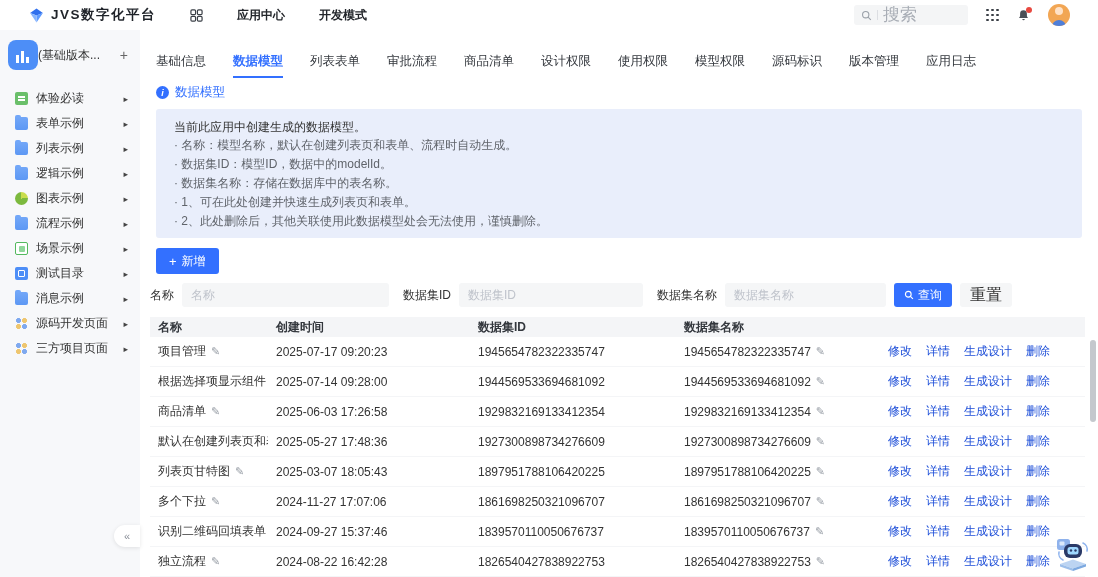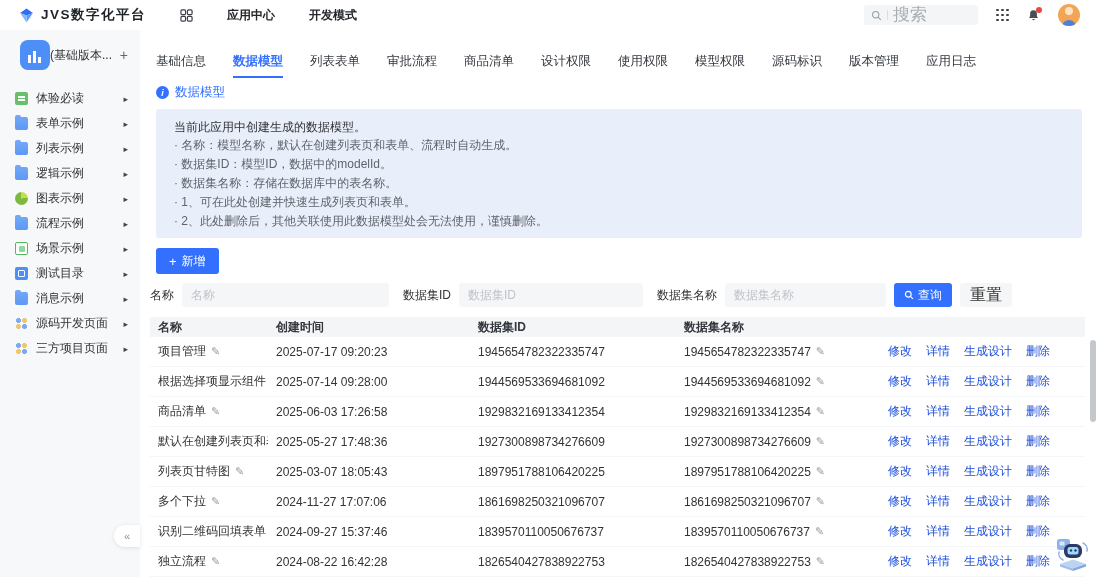--- a/index.html
+++ b/index.html
@@ -1,21 +1,21 @@
 <!DOCTYPE html>
 <html><head>
 <meta charset="utf-8">
 <style>
   * { margin:0; padding:0; box-sizing:border-box; }
   html,body { width:1098px; height:577px; overflow:hidden; background:#fff;
     font-family:"Liberation Sans","DejaVu Sans",sans-serif; font-size:12px; color:#333; }
 
   
   .topbar { position:absolute; top:0; left:0; right:0; height:30px; background:#fff;
-    display:flex; align-items:center; padding:0 18px; z-index:5; }
+    display:flex; align-items:center; padding:0 28px; z-index:5; }
   .logo { display:flex; align-items:center; gap:6px; }
   .logo-title { font-size:13.5px; font-weight:700; color:#1f2329; letter-spacing:1.5px; }
   .top-menu { display:flex; align-items:center; gap:34px; margin-left:34px; }
   .top-menu .menu-item { font-size:12px; font-weight:700; color:#23262b; cursor:pointer; }
   .appgrid-icon { display:inline-flex; }
   .top-right { margin-left:auto; display:flex; align-items:center; gap:18px; }
   .searchbox { width:114px; height:20px; background:#f4f5f6; border-radius:3px;
     display:flex; align-items:center; gap:5px; padding:0 7px; }
   .searchbox .divider { width:1px; height:10px; background:#dcdee2; }
   .searchbox input { border:none; outline:none; background:transparent; width:70px;
@@ -32,21 +32,21 @@
   .avatar { width:22px; height:22px; border-radius:50%; background:#f2a654;
     position:relative; overflow:hidden; cursor:pointer; }
   .avatar::before { content:""; position:absolute; top:3px; left:7px; width:8px; height:8px;
     border-radius:50%; background:#ffe2c7; }
   .avatar::after { content:""; position:absolute; bottom:-3px; left:4px; width:14px; height:9px;
     border-radius:7px 7px 0 0; background:#4f7fd9; }
 
   
   .sidebar { position:absolute; top:30px; left:0; bottom:0; width:140px;
     background:#f7f8fa; z-index:4; }
-  .side-head { display:flex; align-items:center; padding:10px 12px 10px 20px; }
+  .side-head { display:flex; align-items:center; padding:10px 12px 10px 8px; }
   .app-icon { width:30px; height:30px; border-radius:8px; background:#4d8ef7; flex:none;
     background-image:linear-gradient(#fff,#fff),linear-gradient(#fff,#fff),linear-gradient(#fff,#fff);
     background-size:3px 8px,3px 12px,3px 6px; background-position:8px 15px,13px 11px,18px 17px;
     background-repeat:no-repeat; }
   .app-title { font-size:12px; color:#333; white-space:nowrap; overflow:hidden; width:66px; }
   .side-plus { margin-left:auto; color:#666; font-size:14px; cursor:pointer; line-height:1; }
   .side-list { margin-top:6px; }
   .side-item { height:25px; display:flex; align-items:center; gap:8px; padding:0 12px 0 15px;
     cursor:pointer; }
   .slabel { white-space:nowrap; overflow:hidden; }

